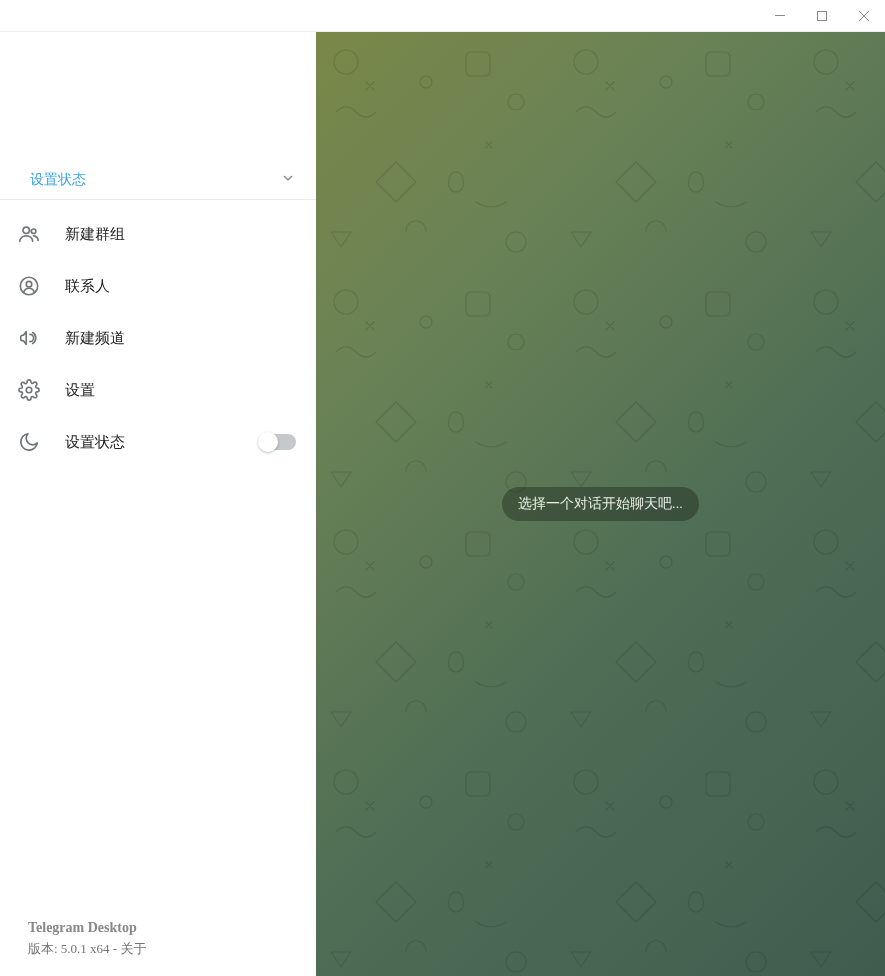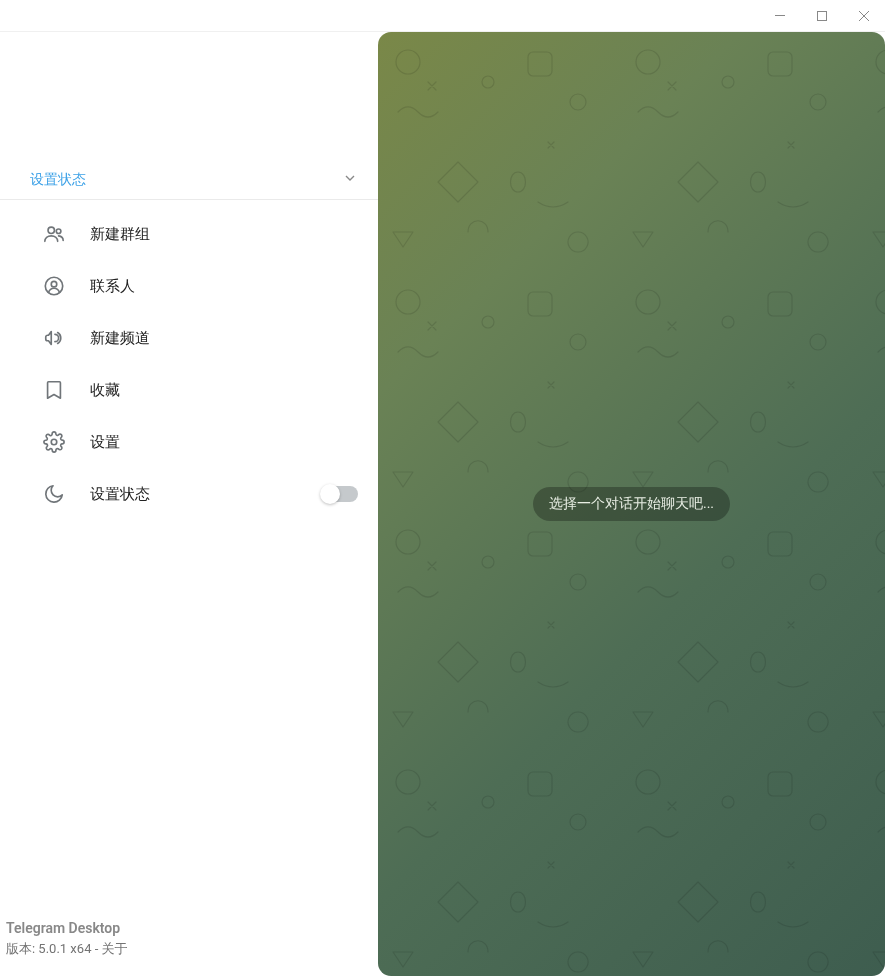--- a/index.html
+++ b/index.html
@@ -27,21 +27,21 @@
       justify-content: center;
       color: #888;
       cursor: pointer;
     }
     .main-container {
       flex: 1;
       display: flex;
       overflow: hidden;
     }
     .sidebar {
-      width: 378px;
+      width: 316px;
       background: #fff;
       display: flex;
       flex-direction: column;
       position: relative;
     }
     .sidebar-header {
       height: 167px;
       position: relative;
     }
     .status-row {
@@ -65,21 +65,21 @@
       background: #eaeaea;
       margin: 0;
     }
     .menu-list {
       flex: 1;
       padding-top: 8px;
     }
     .menu-item {
       display: flex;
       align-items: center;
-      padding: 14px 20px 14px 42px;
+      padding: 14px 20px 14px 17px;
       cursor: pointer;
       color: #333;
     }
     .menu-icon {
       width: 24px;
       height: 24px;
       display: flex;
       align-items: center;
       justify-content: center;
       margin-right: 24px;
@@ -105,43 +105,43 @@
       width: 20px;
       height: 20px;
       background: #fff;
       border-radius: 50%;
       position: absolute;
       top: -2px;
       left: -2px;
       box-shadow: 0 1px 3px rgba(0,0,0,0.25);
     }
     .sidebar-footer {
-      padding: 16px 22px 18px 6px;
+      padding: 16px 22px 18px 28px;
       font-size: 13px;
       color: #888;
+      font-family: Liberation Serif, serif;
     }
     .footer-title {
       font-weight: 600;
       color: #888;
       font-size: 14px;
       margin-bottom: 4px;
     }
     .footer-version {
       font-size: 13px;
       color: #737373;
     }
     .content {
       flex: 1;
       position: relative;
       background: linear-gradient(135deg, #7a8848 0%, #6a8255 25%, #4e6d55 60%, #3e5d4f 100%);
       display: flex;
       align-items: center;
       justify-content: center;
       overflow: hidden;
-      border-radius: 13px;
     }
     .content-pattern {
       position: absolute;
       inset: 0;
       opacity: 0.11;
       pointer-events: none;
     }
     .content-bubble {
       background: rgba(0,0,0,0.28);
       color: #e8eee4;
@@ -218,28 +218,20 @@
           <svg width="22" height="22" viewBox="0 0 24 24" fill="none" stroke="currentColor" stroke-width="1.8" stroke-linecap="round" stroke-linejoin="round">
               <path d="M3 11v2a2 2 0 0 0 2 2h1l3 4v-14l-3 4H5a2 2 0 0 0-2 2z"></path>
               <path d="M13 8a4 4 0 0 1 0 8"></path>
               <path d="M16 6a7 7 0 0 1 0 12"></path>
             </svg>
         </div>
         <span class="menu-label">新建频道</span>
       </div>
 
 
-      <div class="menu-item">
-        <div class="menu-icon">
-          <svg width="22" height="22" viewBox="0 0 24 24" fill="none" stroke="currentColor" stroke-width="1.8" stroke-linecap="round" stroke-linejoin="round">
-              <path d="M6 3h12a1 1 0 0 1 1 1v17l-7-4-7 4V4a1 1 0 0 1 1-1z"></path>
-            </svg>
-        </div>
-        <span class="menu-label">收藏</span>
-      </div>
 
       <div class="menu-item">
         <div class="menu-icon">
           <svg width="22" height="22" viewBox="0 0 24 24" fill="none" stroke="currentColor" stroke-width="1.8" stroke-linecap="round" stroke-linejoin="round">
               <circle cx="12" cy="12" r="3"></circle>
               <path d="M19.4 15a1.7 1.7 0 0 0 .3 1.8l.1.1a2 2 0 1 1-2.8 2.8l-.1-.1a1.7 1.7 0 0 0-1.8-.3 1.7 1.7 0 0 0-1 1.5V21a2 2 0 1 1-4 0v-.1a1.7 1.7 0 0 0-1-1.5 1.7 1.7 0 0 0-1.8.3l-.1.1a2 2 0 1 1-2.8-2.8l.1-.1a1.7 1.7 0 0 0 .3-1.8 1.7 1.7 0 0 0-1.5-1H3a2 2 0 1 1 0-4h.1a1.7 1.7 0 0 0 1.5-1 1.7 1.7 0 0 0-.3-1.8l-.1-.1a2 2 0 1 1 2.8-2.8l.1.1a1.7 1.7 0 0 0 1.8.3h.1a1.7 1.7 0 0 0 1-1.5V3a2 2 0 1 1 4 0v.1a1.7 1.7 0 0 0 1 1.5h.1a1.7 1.7 0 0 0 1.8-.3l.1-.1a2 2 0 1 1 2.8 2.8l-.1.1a1.7 1.7 0 0 0-.3 1.8v.1a1.7 1.7 0 0 0 1.5 1H21a2 2 0 1 1 0 4h-.1a1.7 1.7 0 0 0-1.5 1z"></path>
             </svg>
         </div>
         <span class="menu-label">设置</span>
       </div>

